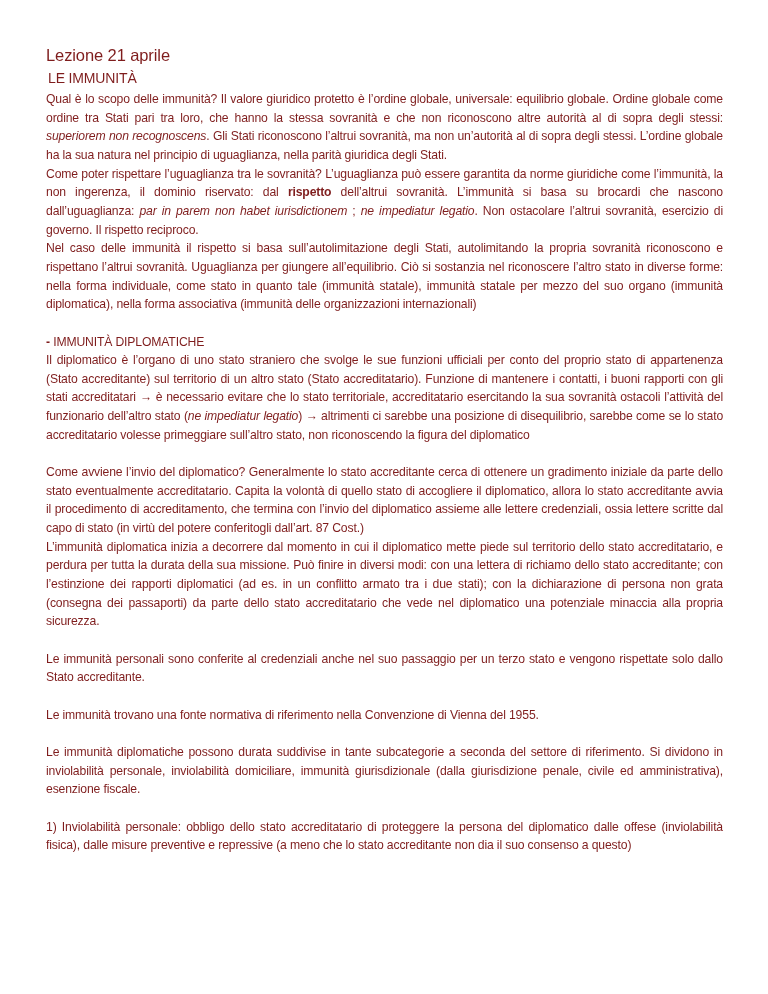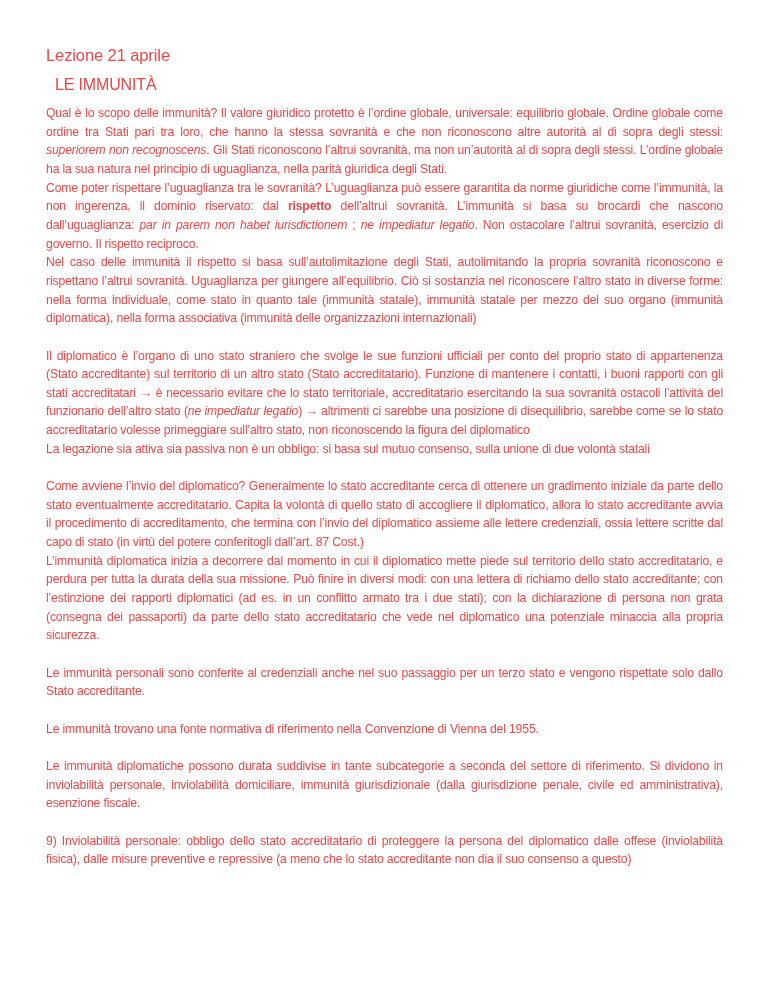--- a/index.html
+++ b/index.html
@@ -11,37 +11,37 @@
       width: 768px;
       height: 994px;
       overflow: hidden;
       position: relative;
     }
     .page {
       position: absolute;
       left: 46px;
       top: 44px;
       width: 677px;
-      color: #ef4444;
+      color: #7f1d1d;
       font-family: "Liberation Sans", sans-serif;
       font-size: 12.2px;
       line-height: 18.65px;
       letter-spacing: -0.15px;
     }
     .title {
       font-size: 16.5px;
       line-height: 22px;
       margin: 0;
       font-weight: normal;
       letter-spacing: -0.1px;
     }
     .heading {
-      font-size: 16px;
+      font-size: 14px;
       line-height: 20px;
-      margin: 9px;
+      margin: 2px;
       font-weight: normal;
     }
     p {
       margin: 0;
       text-align: justify;
     }
     p.left { text-align: left; }
     .gap { height: 18.65px; }
     .section-heading {
       margin: 0;
@@ -58,24 +58,24 @@
   <h2 class="heading">LE IMMUNITÀ</h2>
 
   <p><span>Qual è lo scopo delle immunità? Il valore giuridico protetto è l’ordine globale, universale: equilibrio globale. Ordine globale come ordine tra Stati pari tra loro, che hanno la stessa sovranità e che non riconoscono altre autorità al di sopra degli stessi: </span><i>superiorem non recognoscens</i><span>. Gli Stati riconoscono l’altrui sovranità, ma non un’autorità al di sopra degli stessi. L’ordine globale ha la sua natura nel principio di uguaglianza, nella parità giuridica degli Stati.</span></p>
 
   <p><span>Come poter rispettare l’uguaglianza tra le sovranità? L’uguaglianza può essere garantita da norme giuridiche come l’immunità, la non ingerenza, il dominio riservato: dal </span><b>rispetto</b><span> dell’altrui sovranità. L’immunità si basa su brocardi che nascono dall’uguaglianza: </span><i>par in parem non habet iurisdictionem</i><span> ; </span><i>ne impediatur legatio</i><span>. Non ostacolare l’altrui sovranità, esercizio di governo. Il rispetto reciproco.</span></p>
 
   <p>Nel caso delle immunità il rispetto si basa sull’autolimitazione degli Stati, autolimitando la propria sovranità riconoscono e rispettano l’altrui sovranità. Uguaglianza per giungere all’equilibrio. Ciò si sostanzia nel riconoscere l’altro stato in diverse forme: nella forma individuale, come stato in quanto tale (immunità statale), immunità statale per mezzo del suo organo (immunità diplomatica), nella forma associativa (immunità delle organizzazioni internazionali)</p>
 
   <div class="gap"></div>
 
+  <p class="section-heading left"><span class="bold">-</span><span> IMMUNITÀ DIPLOMATICHE</span></p>
 
   <p><span>Il diplomatico è l’organo di uno stato straniero che svolge le sue funzioni ufficiali per conto del proprio stato di appartenenza (Stato accreditante) sul territorio di un altro stato (Stato accreditatario). Funzione di mantenere i contatti, i buoni rapporti con gli stati accreditatari → è necessario evitare che lo stato territoriale, accreditatario esercitando la sua sovranità ostacoli l’attività del funzionario dell’altro stato (</span><i>ne impediatur legatio</i><span>) → altrimenti ci sarebbe una posizione di disequilibrio, sarebbe come se lo stato accreditatario volesse primeggiare sull’altro stato, non riconoscendo la figura del diplomatico</span></p>
 
-  <p class="left">La legazione sia attiva sia passiva non è un obbligo: si basa sul mutuo consenso, sulla unione di due volontà statali</p>
 
   <div class="gap"></div>
 
   <p>Come avviene l’invio del diplomatico? Generalmente lo stato accreditante cerca di ottenere un gradimento iniziale da parte dello stato eventualmente accreditatario. Capita la volontà di quello stato di accogliere il diplomatico, allora lo stato accreditante avvia il procedimento di accreditamento, che termina con l’invio del diplomatico assieme alle lettere credenziali, ossia lettere scritte dal capo di stato (in virtù del potere conferitogli dall’art. 87 Cost.)</p>
 
   <p>L’immunità diplomatica inizia a decorrere dal momento in cui il diplomatico mette piede sul territorio dello stato accreditatario, e perdura per tutta la durata della sua missione. Può finire in diversi modi: con una lettera di richiamo dello stato accreditante; con l’estinzione dei rapporti diplomatici (ad es. in un conflitto armato tra i due stati); con la dichiarazione di persona non grata (consegna dei passaporti) da parte dello stato accreditatario che vede nel diplomatico una potenziale minaccia alla propria sicurezza.</p>
 
   <div class="gap"></div>
 
   <p>Le immunità personali sono conferite al credenziali anche nel suo passaggio per un terzo stato e vengono rispettate solo dallo Stato accreditante.</p>
@@ -83,14 +83,14 @@
   <div class="gap"></div>
 
   <p class="left">Le immunità trovano una fonte normativa di riferimento nella Convenzione di Vienna del 1955.</p>
 
   <div class="gap"></div>
 
   <p>Le immunità diplomatiche possono durata suddivise in tante subcategorie a seconda del settore di riferimento. Si dividono in inviolabilità personale, inviolabilità domiciliare, immunità giurisdizionale (dalla giurisdizione penale, civile ed amministrativa), esenzione fiscale.</p>
 
   <div class="gap"></div>
 
-  <p>9) Inviolabilità personale: obbligo dello stato accreditatario di proteggere la persona del diplomatico dalle offese (inviolabilità fisica), dalle misure preventive e repressive (a meno che lo stato accreditante non dia il suo consenso a questo)</p>
+  <p>1) Inviolabilità personale: obbligo dello stato accreditatario di proteggere la persona del diplomatico dalle offese (inviolabilità fisica), dalle misure preventive e repressive (a meno che lo stato accreditante non dia il suo consenso a questo)</p>
 </div>
 
 </body></html>

